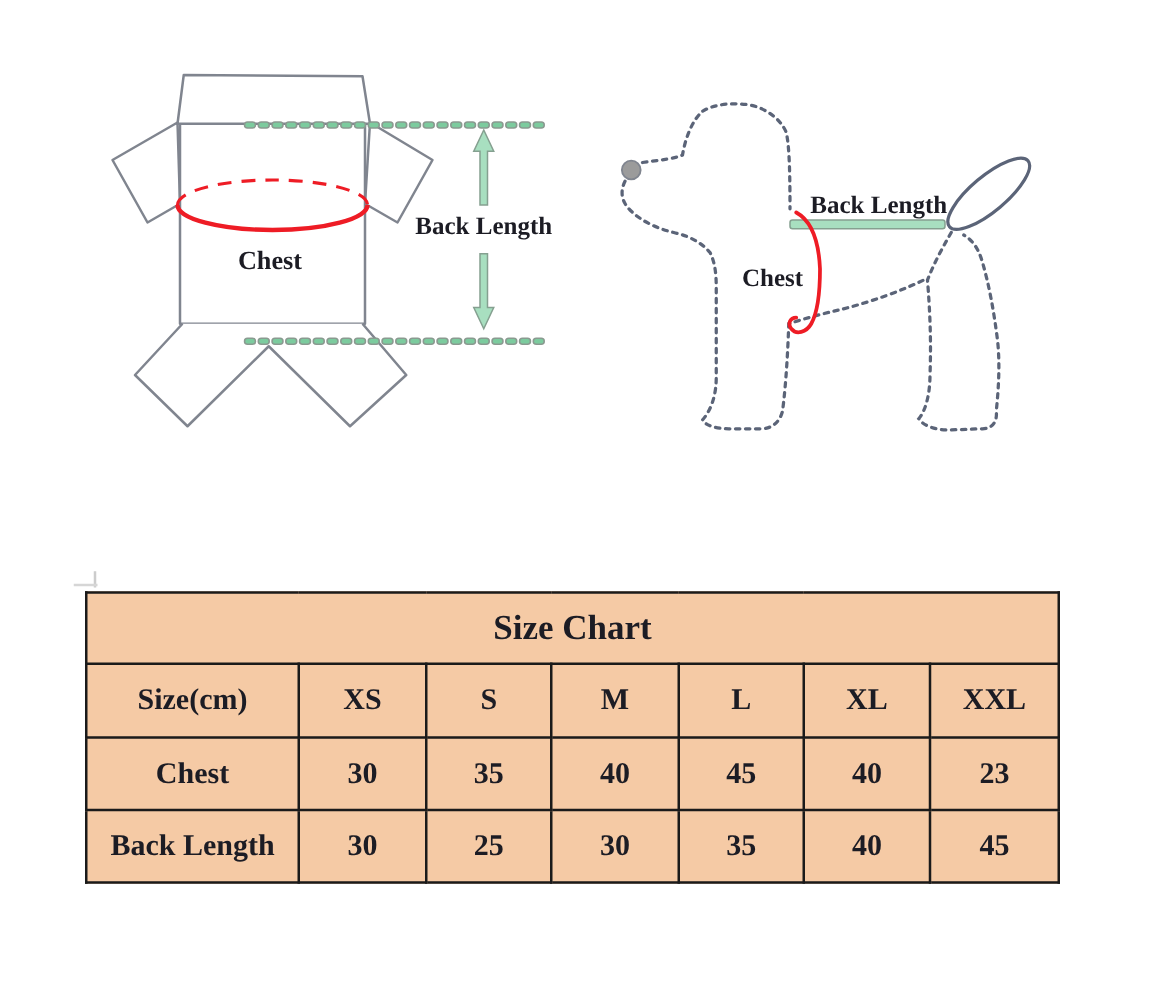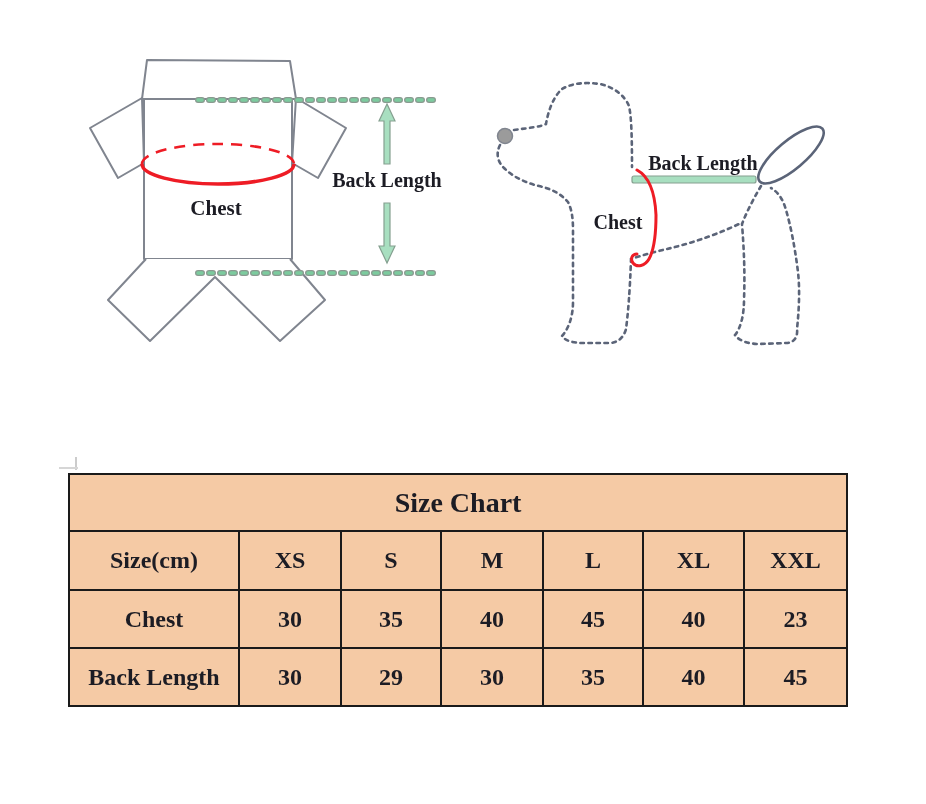--- a/index.html
+++ b/index.html
@@ -122,21 +122,21 @@
         <td>30</td>
         <td>35</td>
         <td>40</td>
         <td>45</td>
         <td>40</td>
         <td>23</td>
       </tr>
       <tr class="drow">
         <td>Back Length</td>
         <td>30</td>
-        <td>29</td>
+        <td>25</td>
         <td>30</td>
         <td>35</td>
         <td>40</td>
         <td>45</td>
       </tr>
     </tbody>
   </table>
 </div>
 
 </body></html>

